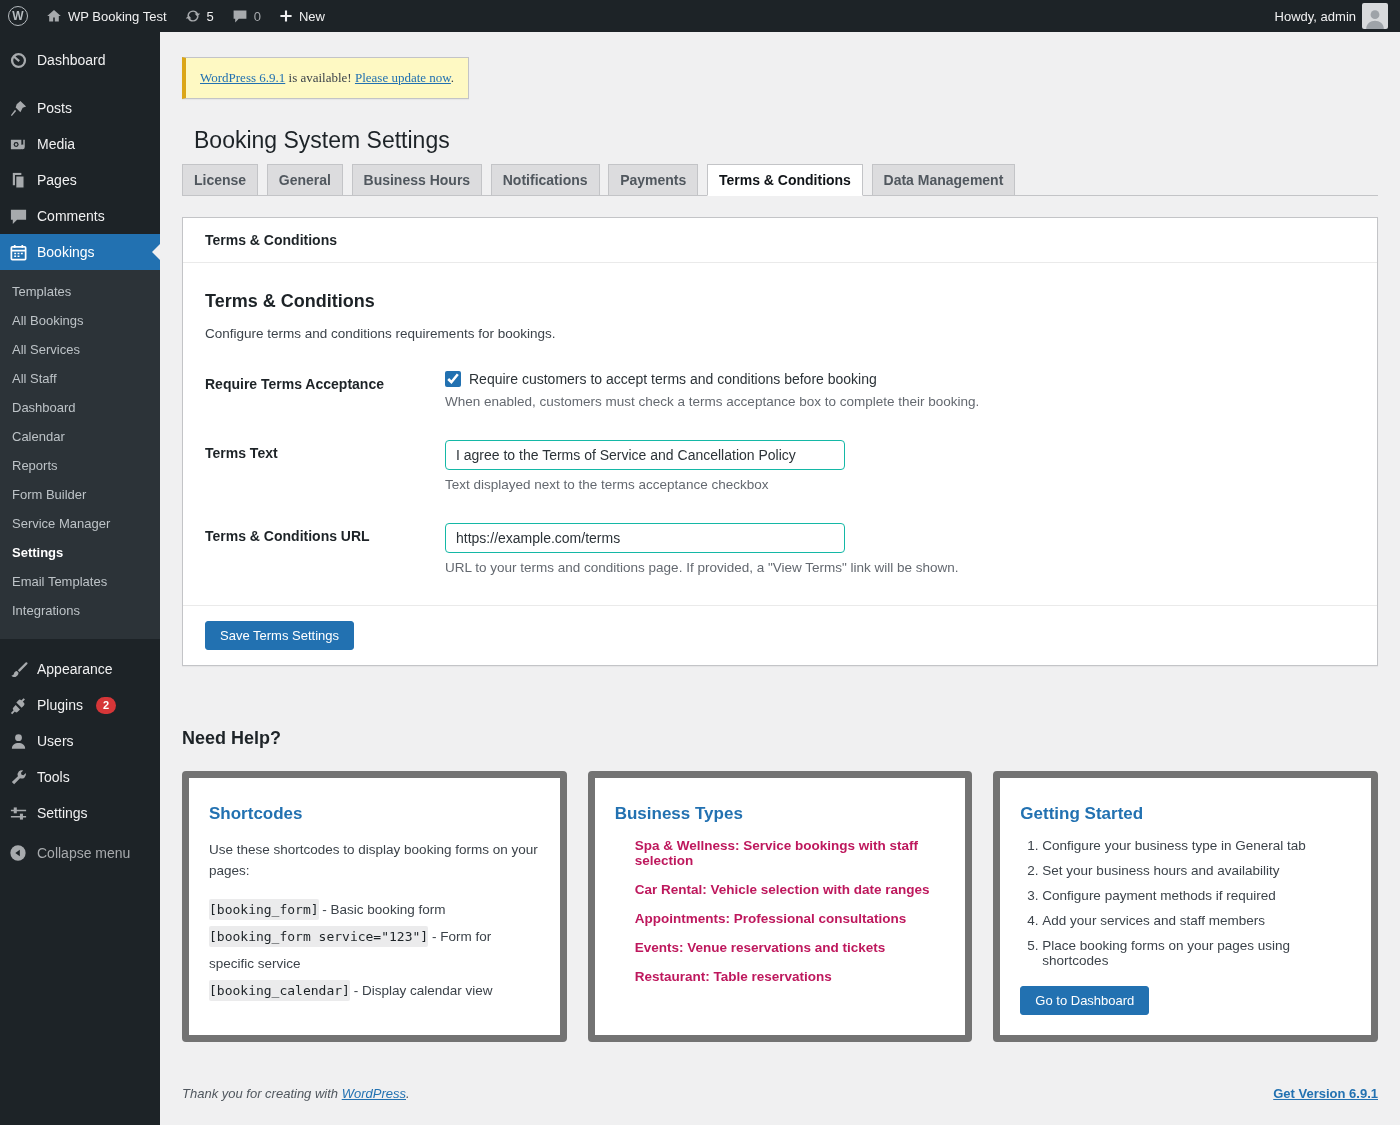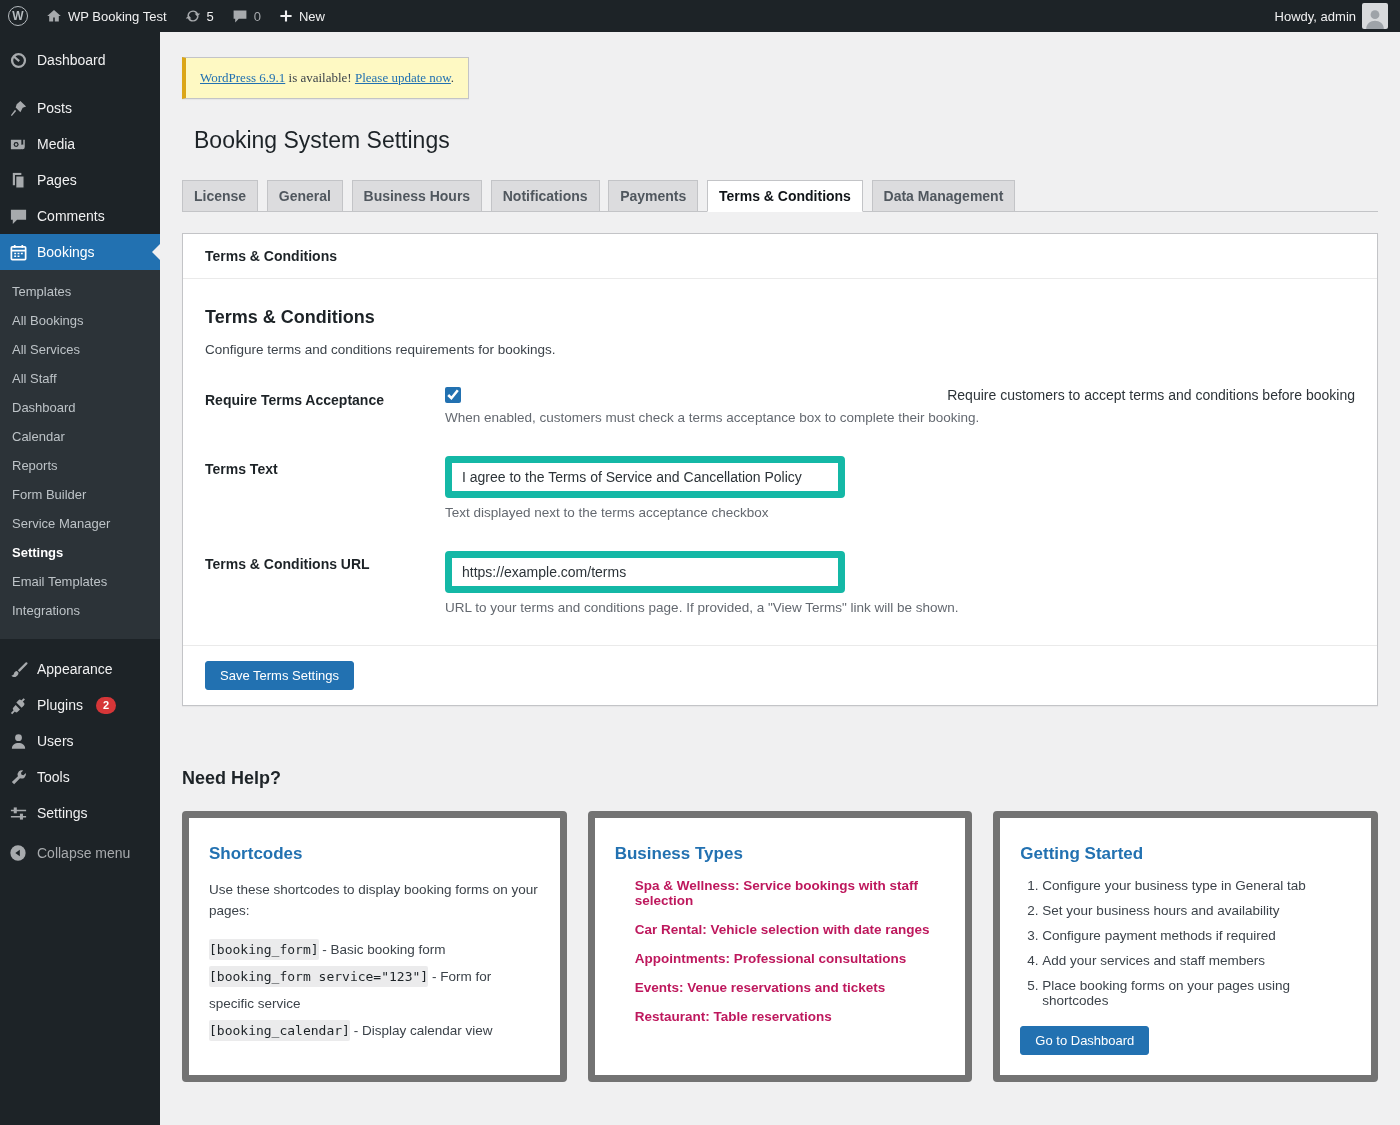--- a/index.html
+++ b/index.html
@@ -67,21 +67,21 @@
     margin-top:25px; width:fit-content; background:#fef9c3;
     border:1px solid #c3c4c7; border-left:4px solid #dba617;
     box-shadow:0 1px 1px rgba(0,0,0,.04);
     padding:12px 14px; font-size:13px; color:#3c434a;font-family:Liberation Serif, serif;
   }
   .page-title {
     font-size:23px; font-weight:400; color:#1d2327; margin:18px 12px 0; padding:9px 0 4px; line-height:1.3;
   }
 
   
-  .nav-tabs { margin-top:20px; border-bottom:1px solid #c3c4c7; padding-left:0; }
+  .nav-tabs { margin-top:4px; border-bottom:1px solid #c3c4c7; padding-left:0; }
   .nav-tab {
     display:inline-block; padding:7px 11px; margin:0 5px -1px 0;
     border:1px solid #c3c4c7; background:#dcdcde; color:#50575e;
     font-size:14px; font-weight:600; cursor:pointer; text-decoration:none;
   }
   .nav-tab.active { background:#fff; border-bottom:1px solid #fff; color:#101418; }
 
   
   .panel {
     margin-top:21px; background:#fff; border:1px solid #c3c4c7;
@@ -93,28 +93,28 @@
   }
   .panel-body { padding:4px 22px 30px; }
   .section-title { font-size:18px; font-weight:bold; color:#1d2327; margin:24px 0 0; }
   .section-desc { margin:14px 0 0; font-size:13.5px; color:#3c434a; }
 
   .form-table { margin-top:30px; }
   .form-row { display:flex; margin-bottom:31px; }
   .form-row:last-child { margin-bottom:0; }
   .form-label { width:240px; flex-shrink:0; font-size:14px; font-weight:bold; color:#1d2327; padding-top:5px; }
   .form-field { flex:1; }
-  .checkbox-line { display:flex; align-items:center; gap:20px; font-size:14px; color:#2c3338;justify-content:space-between; }
+  .checkbox-line { display:flex; align-items:center; gap:8px; font-size:14px; color:#2c3338; }
   .checkbox-line input[type=checkbox] {
     width:16px; height:16px; accent-color:#2271b1; margin:0; cursor:pointer;
   }
   .help-text { margin-top:7px; font-size:13.5px; color:#646970; }
   .text-input {
     width:400px; padding:6px 10px; font-size:14px; color:#2c3338;
-    border:7px solid #14b8a6; border-radius:4px; background:#fff;
+    border:1px solid #14b8a6; border-radius:4px; background:#fff;
     font-family:"Liberation Sans", sans-serif;
   }
   .save-row { border-top:1px solid #eaeaea; padding:15px 22px; }
   .btn-primary {
     background:#2271b1; border:1px solid #2271b1; color:#fff;
     font-size:13px; padding:6px 14px; border-radius:3px; cursor:pointer;
     font-family:"Liberation Sans", sans-serif;
   }
 
   

